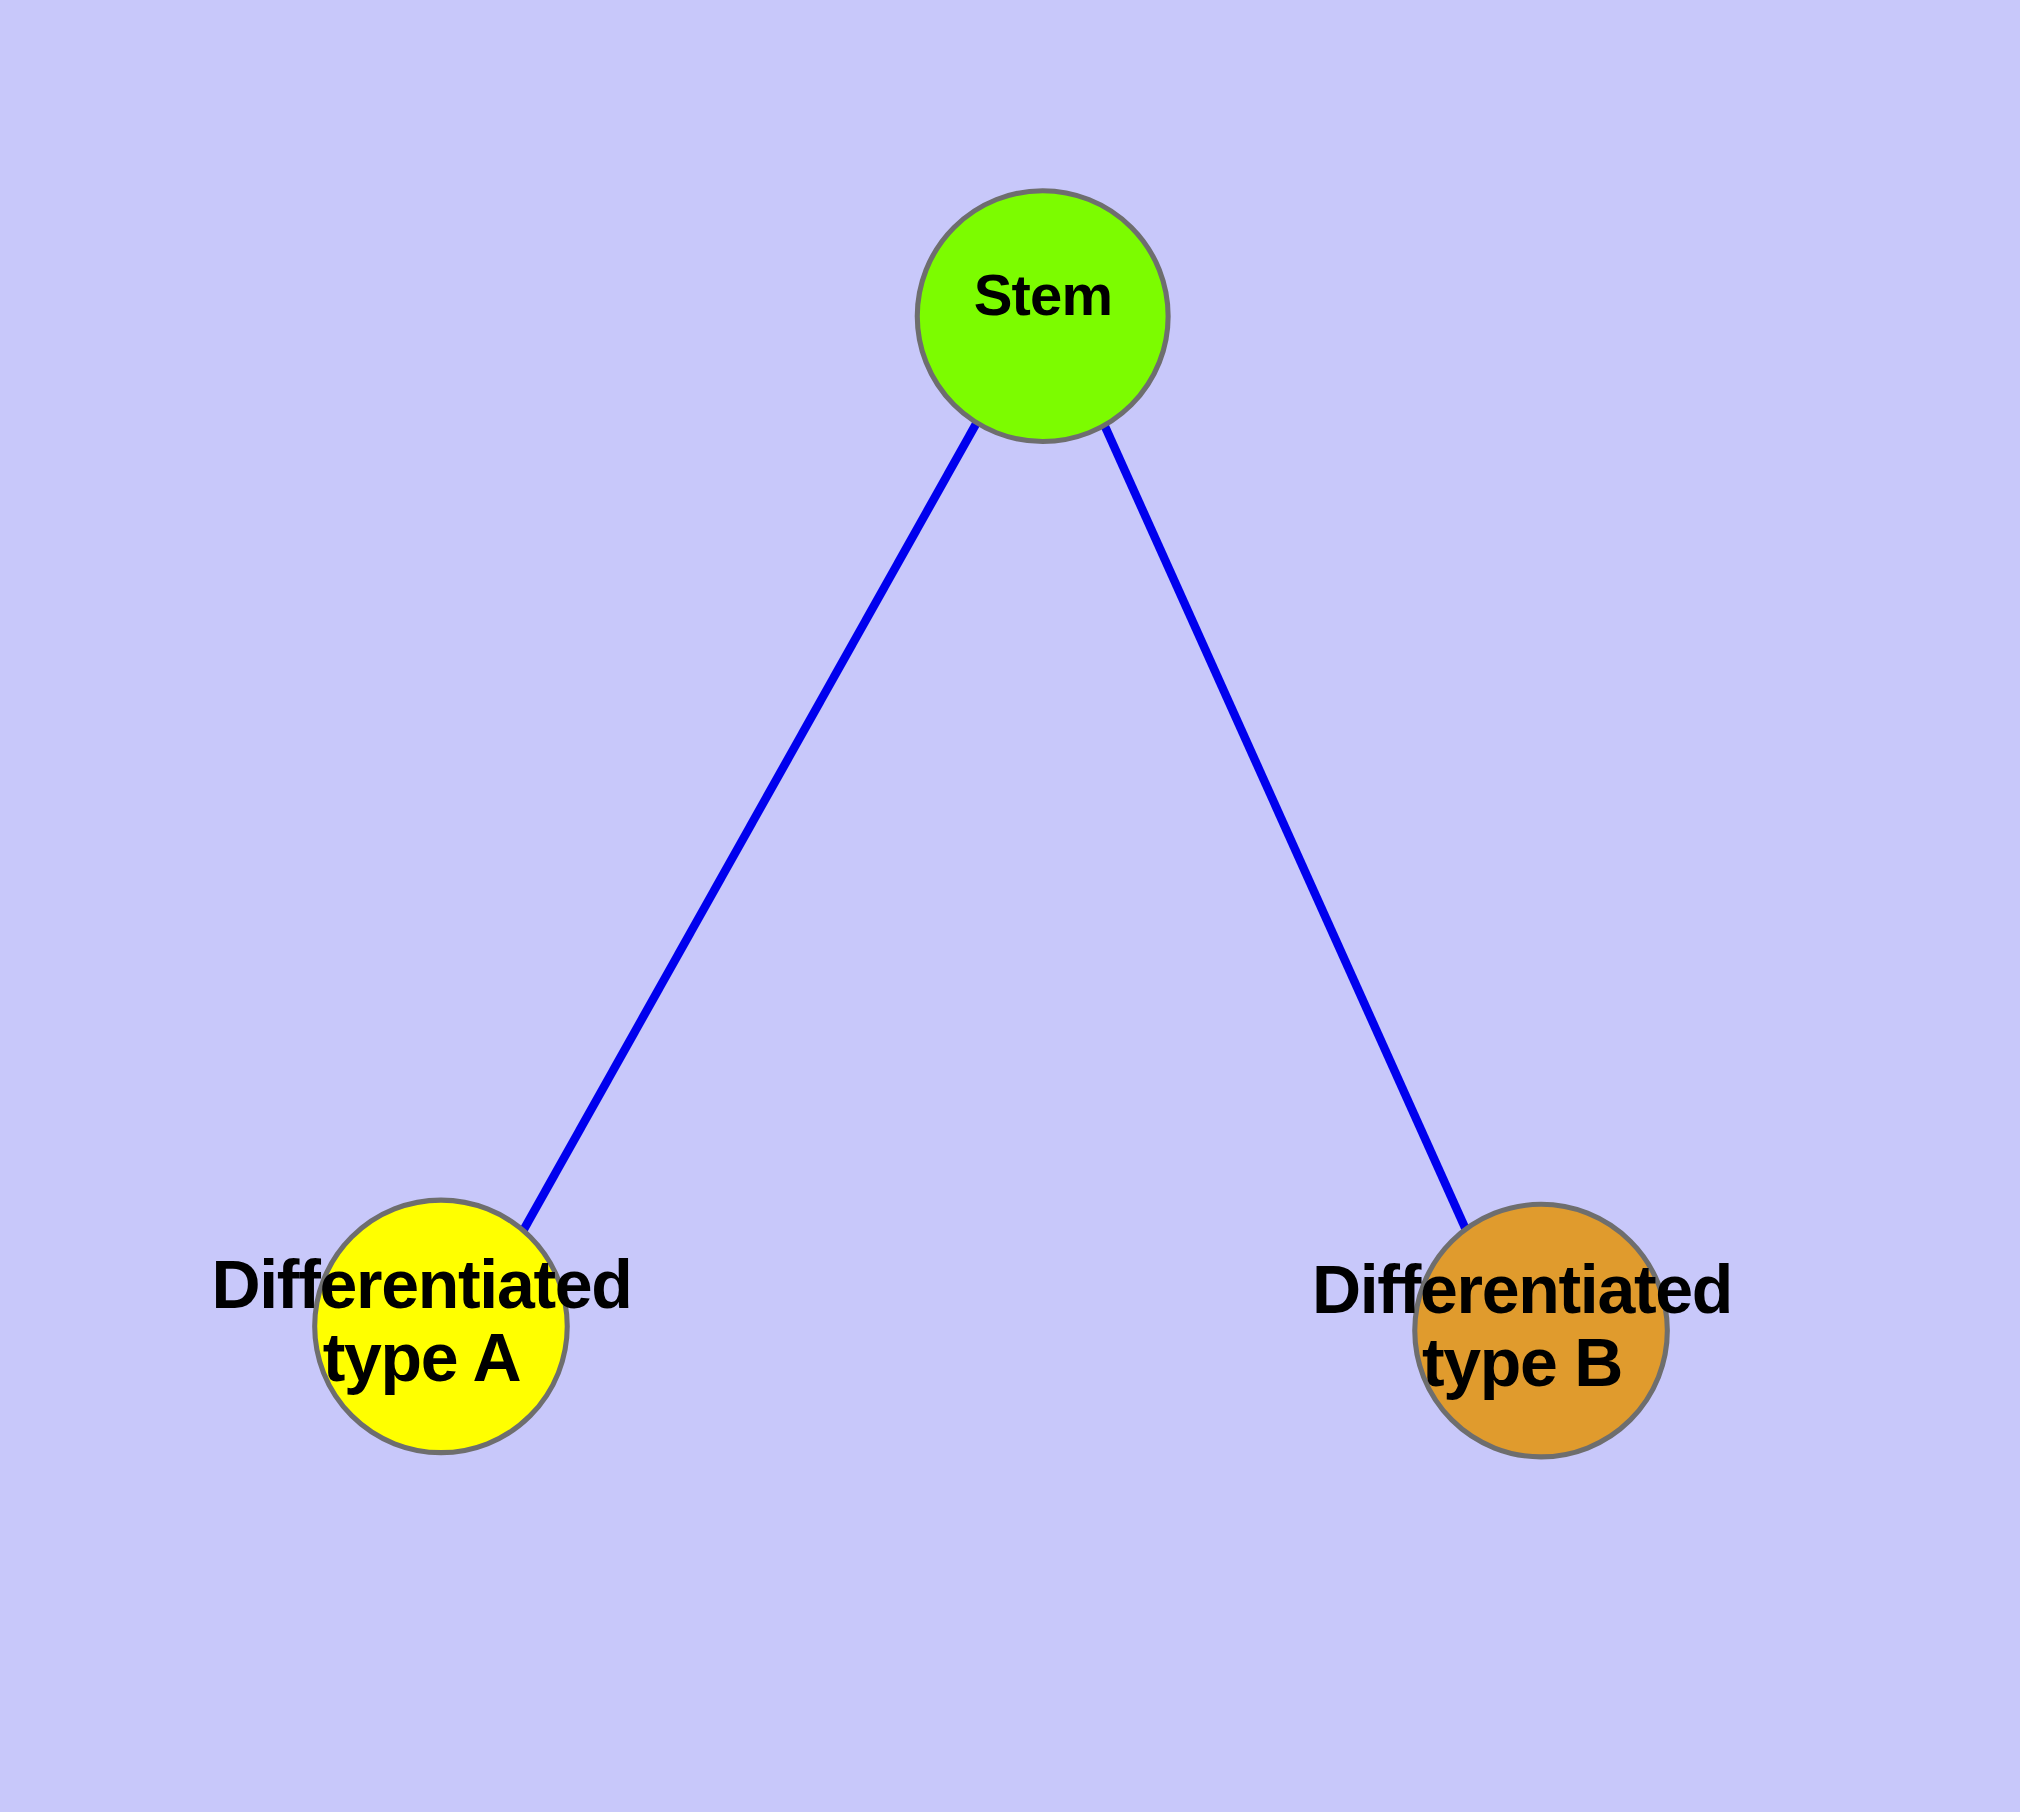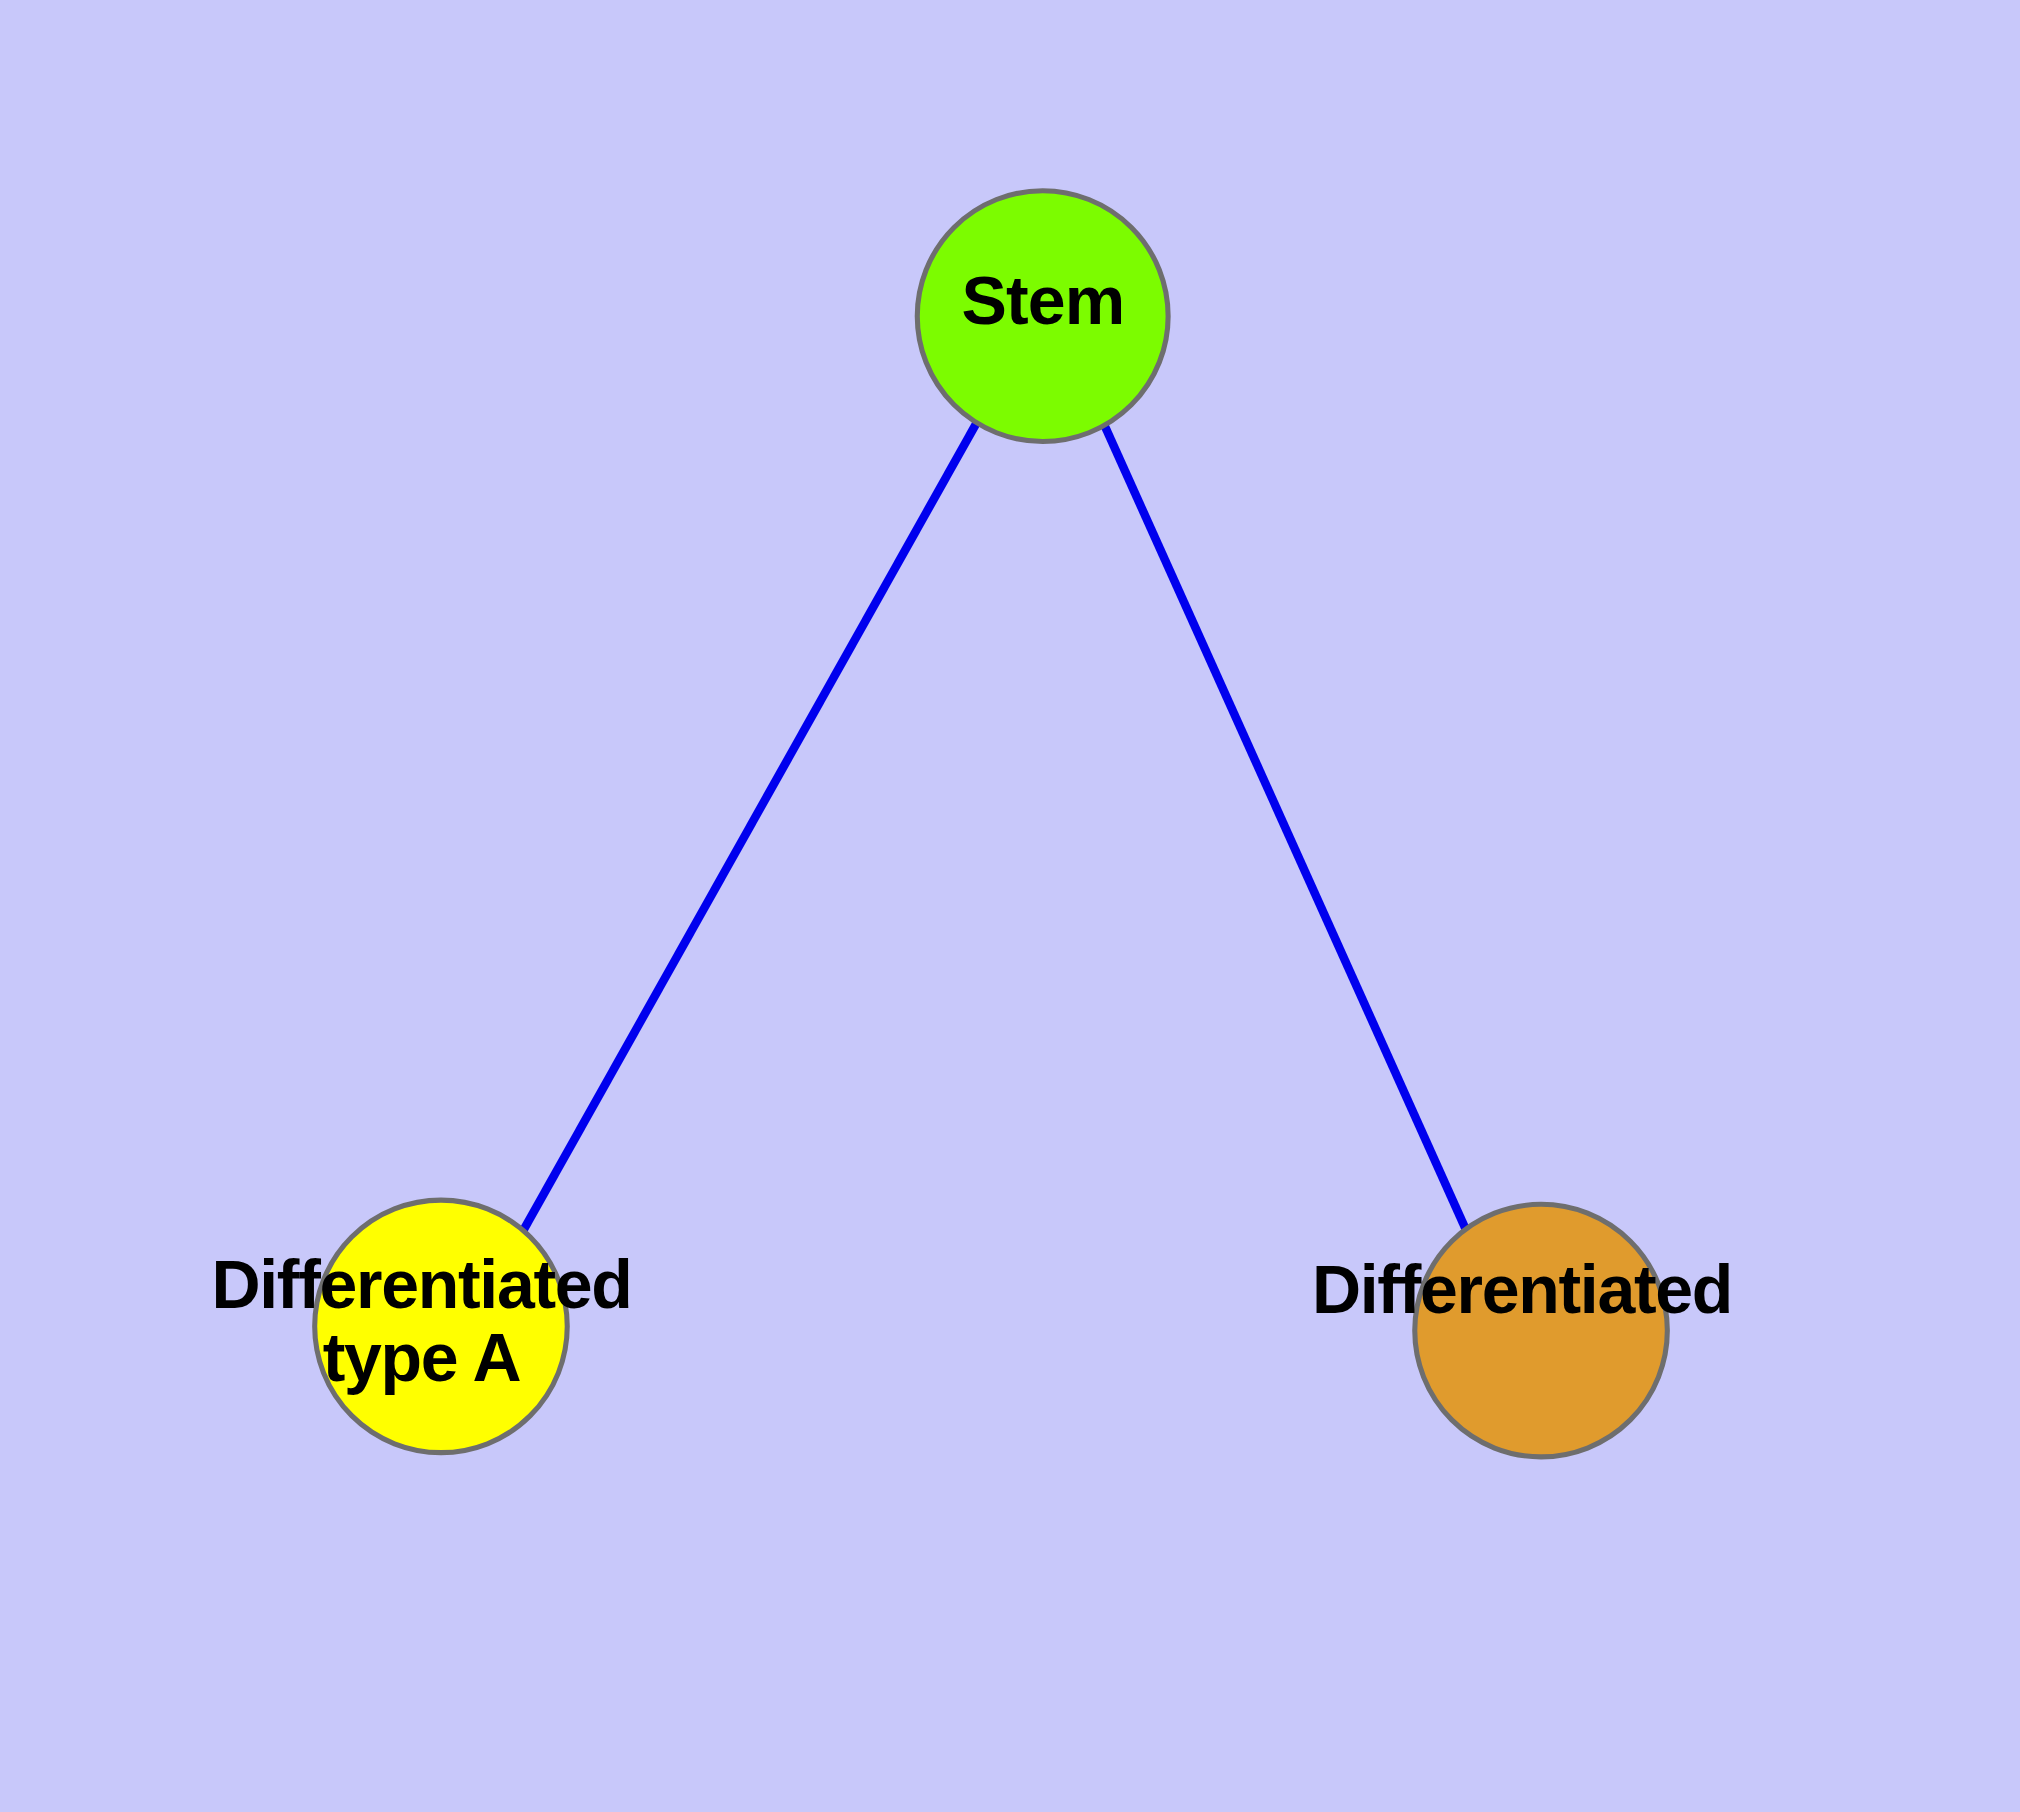--- a/index.html
+++ b/index.html
@@ -32,21 +32,21 @@
     text-align: center;
     font-family: "Liberation Sans", sans-serif;
     font-weight: bold;
     color: #000000;
     white-space: nowrap;
     line-height: 1.08;
     pointer-events: none;
     -webkit-font-smoothing: antialiased;
   }
   .label-stem {
-    font-size: 68px;
+    font-size: 58px;
     letter-spacing: -0.8px;
   }
   .label-leaf {
     font-size: 68px;
     letter-spacing: -1.3px;
   }
   .label-line {
     display: block;
   }
 </style>
@@ -73,16 +73,17 @@
     <span class="label-line">Stem</span>
   </div>
 
   <div class="node-label label-leaf" style="left:-2.5px; top:1248px; width:848px;">
     <span class="label-line">Differentiated</span>
     <span class="label-line">type A</span>
   </div>
 
   <div class="node-label label-leaf" style="left:1098px; top:1253px; width:848px;">
     <span class="label-line">Differentiated</span>
+    <span class="label-line">type B</span>
   </div>
 
 </div>
 
 
 </body></html>

